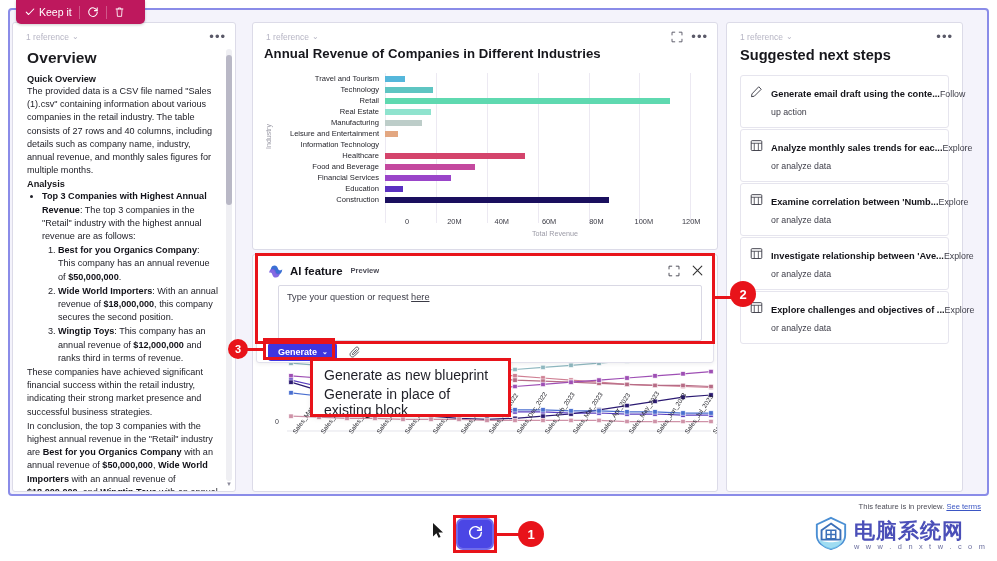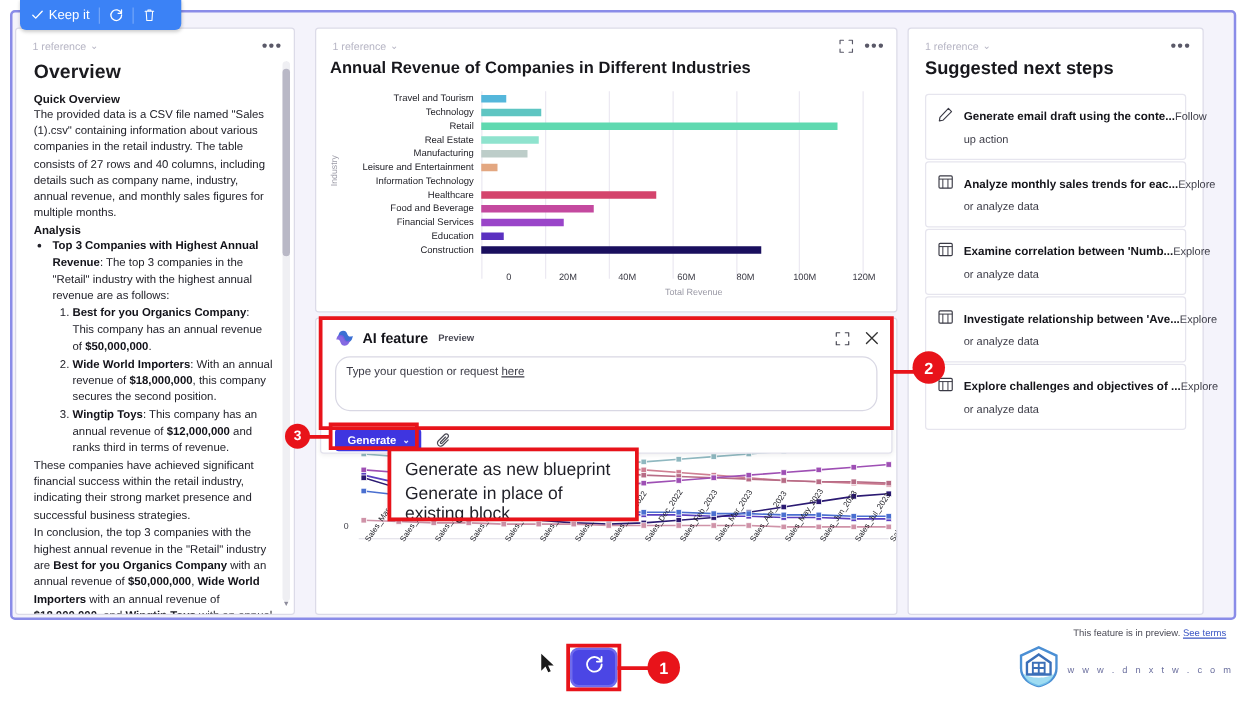--- a/index.html
+++ b/index.html
@@ -22,21 +22,21 @@
     position:absolute;
     left:8px; top:8px; width:981px; height:488px;
     background:#f4f3fb;
     border:2px solid #8a8ce8;
     border-radius:4px;
   }
 
   
   .keep-toolbar {
     position:absolute; left:16px; top:0px; width:129px; height:24px;
-    background:#3b82f6; border-radius:0 0 5px 5px;
+    background:#be185d; border-radius:0 0 5px 5px;
     display:flex; align-items:center; gap:7px;
     padding:0 9px; z-index:40;
     box-shadow:0 1px 3px rgba(0,0,0,.2);
   }
   .keep-toolbar .kt-item {
     display:flex; align-items:center; gap:4px;
     color:#fff; font-size:10.5px; cursor:pointer;
   }
   .keep-toolbar svg { display:block; }
   .kt-sep { flex:0 0 1px; height:13px; background:rgba(255,255,255,.28); }
@@ -141,22 +141,22 @@
     background:#ffffff; border:1px solid #e2e1ec; border-radius:3px;
     box-shadow:0 1px 4px rgba(0,0,0,.07);
     z-index:20;
   }
   .ai-head { display:flex; align-items:center; gap:7px; padding:7px 10px 0 11px; height:24px; }
   .ai-logo { width:15px; height:13px; }
   .ai-name { font-size:11.4px; font-weight:700; color:#14141a; }
   .ai-preview { font-size:7.6px; color:#4a4a55; font-weight:600; margin-left:1px; }
   .ai-head-right { margin-left:auto; display:flex; align-items:center; gap:12px; }
   .ai-input {
-    position:absolute; left:11px; top:30px; right:11px; height:44px;
-    border:1px solid #d9d8e4; border-radius:12px; background:#fff;
+    position:absolute; left:21px; top:30px; right:11px; height:56px;
+    border:1px solid #d9d8e4; border-radius:2px; background:#fff;
     padding:6px 8px; font-size:9.2px; color:#3d3d48; cursor:text;
   }
   .ai-input a { color:#3b3b46; text-decoration:underline; }
   .ai-foot { position:absolute; left:11px; top:88px; display:flex; align-items:center; gap:12px; }
   .gen-btn {
     background:#3f35e0; color:#fff; font-size:9px; font-weight:600;
     border:none; border-radius:3px; padding:4px 9px 4px 10px;
     display:flex; align-items:center; gap:5px; cursor:pointer;
   }
   .gen-btn .cv { font-size:7px; opacity:.9; }
@@ -691,20 +691,21 @@
   <div class="wm">
     <span>
       <svg width="34" height="34" viewBox="0 0 36 36">
         <path d="M18 2 L33 9 V20 C33 28 26 33 18 35 C10 33 3 28 3 20 V9 Z" fill="none" stroke="#4b8fd4" stroke-width="2"></path>
         <path d="M18 8 L28 15 V25 H8 V15 Z" fill="none" stroke="#3b6fb8" stroke-width="2"></path>
         <path d="M13 15 h10 v9 h-10 z M18 15 v9 M13 19.5 h10" stroke="#3b6fb8" stroke-width="1.6" fill="none"></path>
         <path d="M5 24 C9 29 27 29 31 24 C29 31 24 34 18 35 C12 34 7 31 5 24 Z" fill="#7fd0ee" opacity=".75"></path>
       </svg>
     </span>
     <span class="wm-text">
+      <span class="wm-cn">电脑系统网</span>
       <span class="wm-url">w w w . d n x t w . c o m</span>
     </span>
   </div>
 
   <div class="ann" style="left:255px; top:253px; width:460px; height:91px;"></div>
   <div class="ann-line" style="left:712px; top:296px; width:20px;"></div>
   <div class="badge" style="left:730px; top:281px;">2</div>
 
   <div class="ann" style="left:263px; top:338px; width:72px; height:22px;"></div>
   <div class="ann-line" style="left:245px; top:348px; width:20px;"></div>

